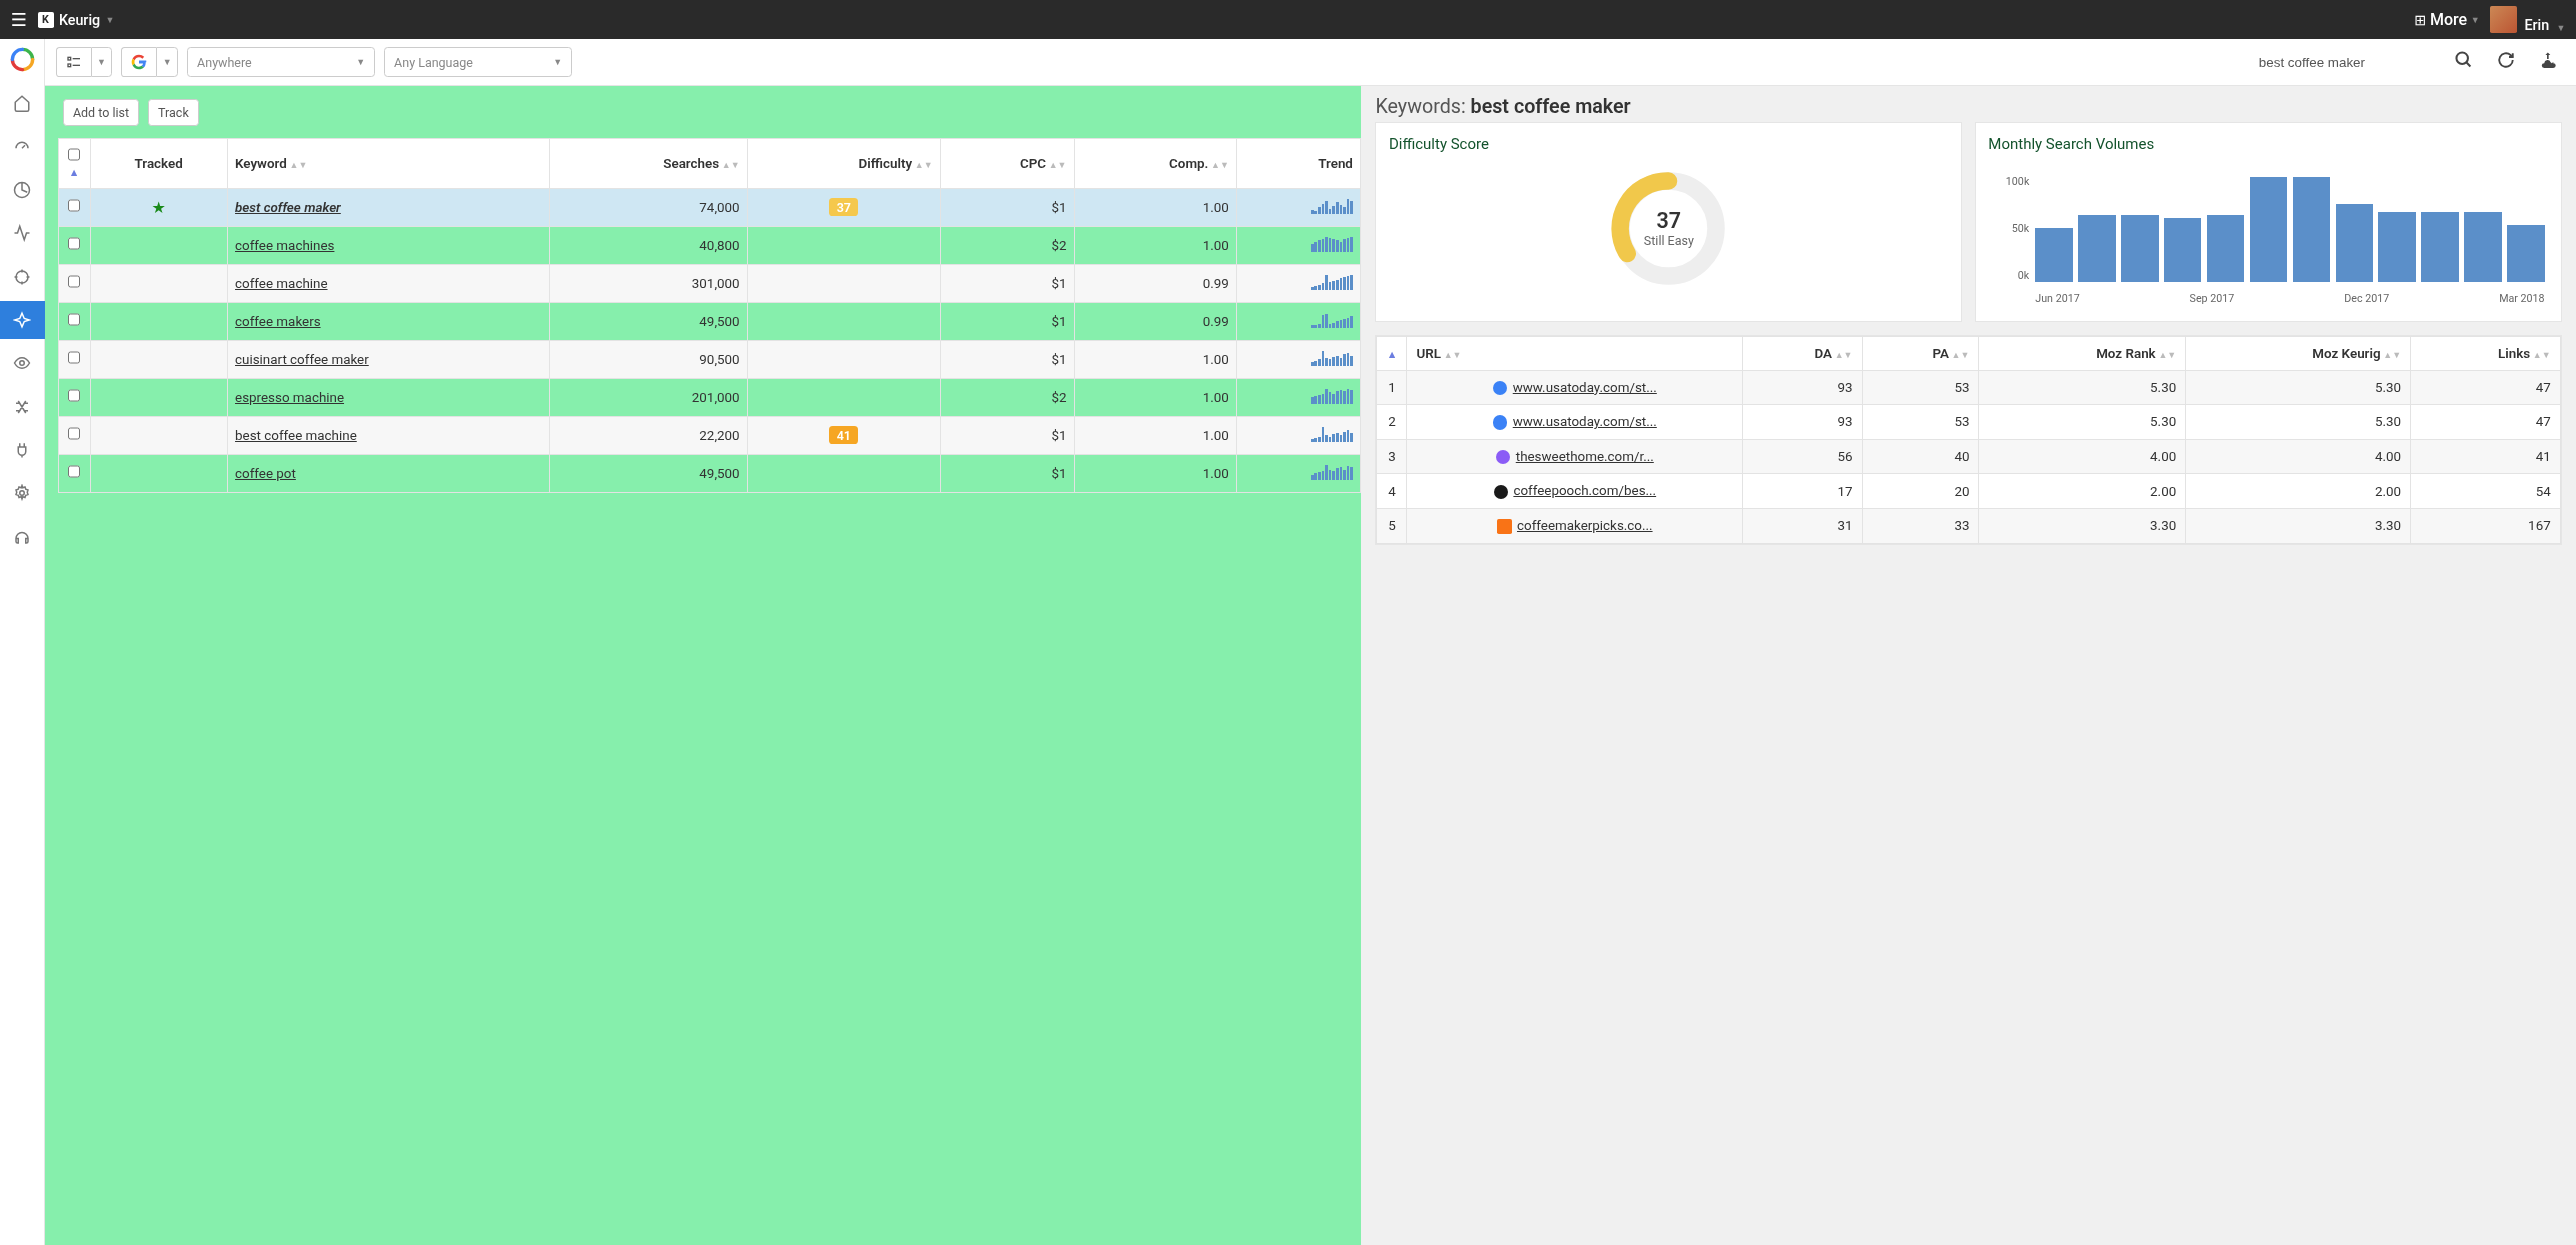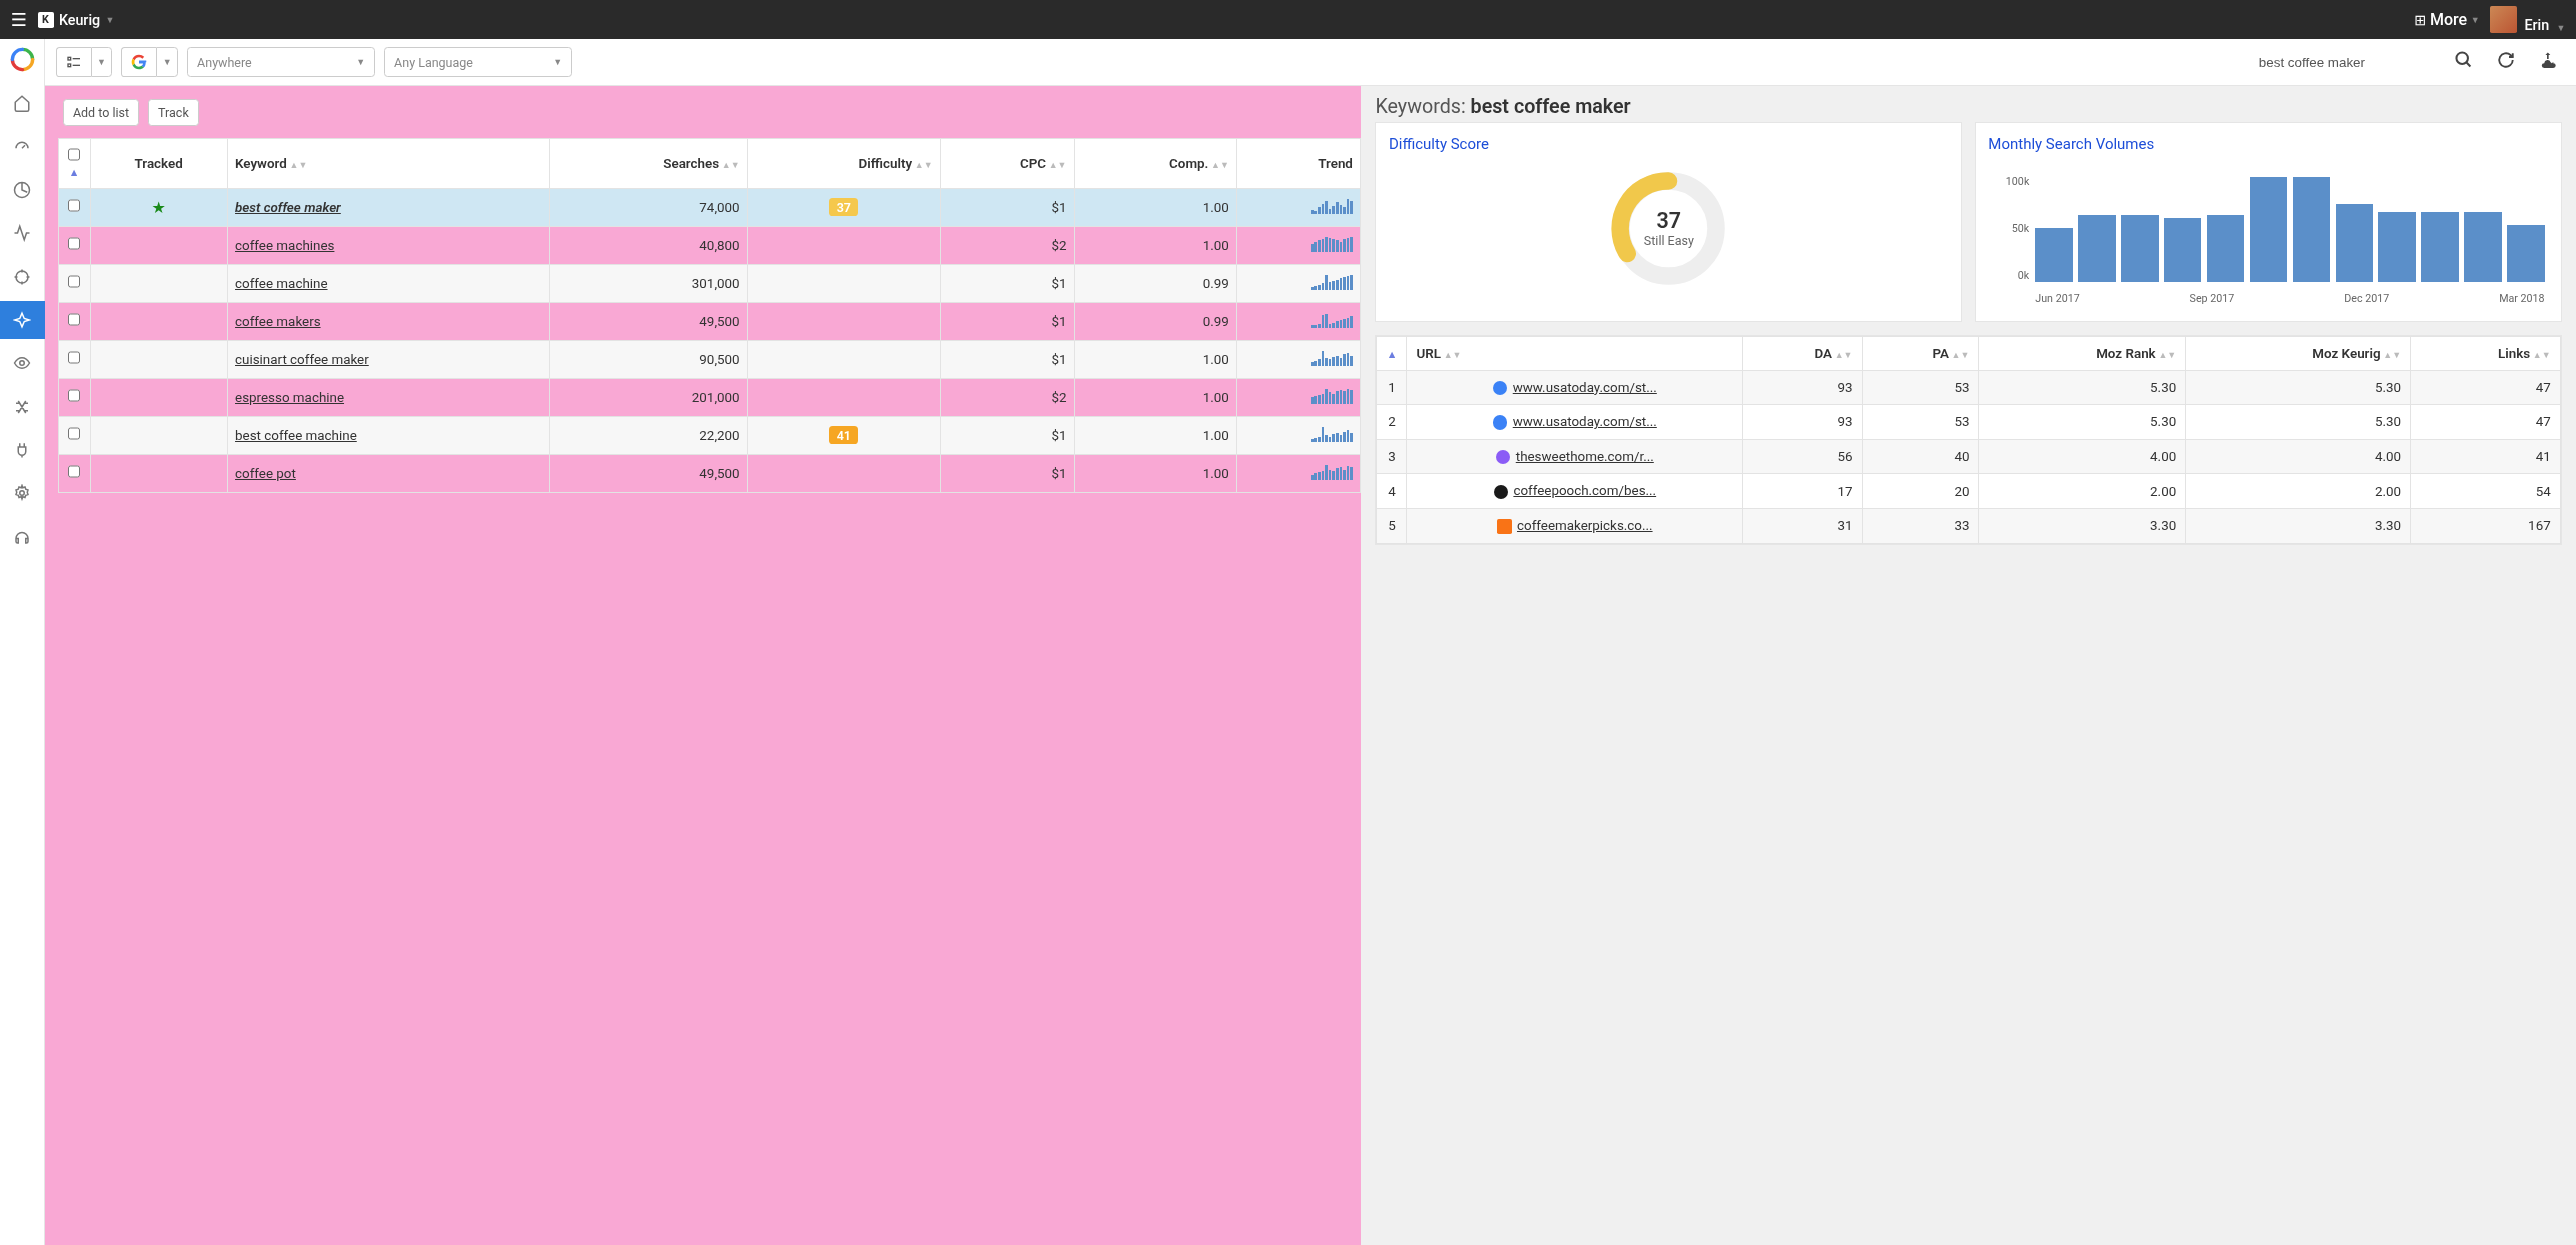--- a/index.html
+++ b/index.html
@@ -22,21 +22,21 @@
 .toolbar{height:47px;background:#fff;border-bottom:0.9px solid #e5e5e5;display:flex;align-items:center;padding:0 10.7px;gap:9px}
 .btn,.dd{border:0.9px solid #ccc;background:#fff;border-radius:3.6px;height:30px;display:flex;align-items:center;padding:0 9px;color:#555;cursor:pointer}
 .btn-split{display:flex}
 .btn-split .btn:first-child{border-radius:3.6px 0 0 3.6px;border-right:none}
 .btn-split .btn:last-child{border-radius:0 3.6px 3.6px 0;padding:0 5.4px}
 .dd{min-width:188px;justify-content:space-between;color:#888}
 .toolbar .sp{flex:1}
 .toolbar .search{border:none;outline:none;font-size:13.4px;color:#555;width:179px}
 .toolbar .ticon{font-size:18px;color:#555;cursor:pointer;padding:0 7.2px}
 .content{flex:1;display:flex;overflow:hidden;background:#f0f0f0;padding:0}
-.left{width:52%;background:#f9a8d4;display:flex;flex-direction:column;padding:12.5px 0 0 12.5px;overflow:hidden}
+.left{width:52%;background:#86efac;display:flex;flex-direction:column;padding:12.5px 0 0 12.5px;overflow:hidden}
 .left .actions{display:flex;gap:9px;margin-bottom:12.5px;margin-left:5.4px}
 .left .actions .btn{height:27px;font-size:12.5px;color:#555}
 table{width:100%;border-collapse:collapse;font-size:13.4px}
 th,td{border:0.9px solid #e3e3e3;padding:9px 7.2px;text-align:right}
 th{background:#fff;font-weight:600;color:#333;position:relative}
 th .sort{color:#bbb;font-size:9px;margin-left:2.7px}
 td.kw{text-align:left}
 td.kw a{color:#333;text-decoration:underline}
 tr.odd{background:#f7f7f7}
 tr.sel{background:#cfe7f3}
@@ -46,21 +46,21 @@
 .badge{background:#f6a623;color:#fff;border-radius:3.6px;padding:1.8px 7.2px;font-weight:600;font-size:12.5px}
 .badge.y{background:#f5c84c}
 .spark{display:inline-flex;align-items:flex-end;gap:0.9px;height:16px}
 .spark i{width:2.7px;background:#5b8fc9}
 .right{width:48%;padding:9px 14.3px;overflow:auto;background:#f0f0f0}
 .right h2{font-size:19.7px;font-weight:400;color:#555;margin-bottom:3.6px}
 .right h2 b{color:#333;font-weight:600}
 .right .meta{color:#666;font-size:12.5px;margin-bottom:10.7px}
 .cards{display:flex;gap:12.5px;margin-bottom:12.5px}
 .card{flex:1;background:#fff;border:0.9px solid #e5e5e5;padding:12.5px}
-.card h3{font-size:15px;font-weight:400;color:#1d4ed8;margin-bottom:12.5px}
+.card h3{font-size:15px;font-weight:400;color:#14532d;margin-bottom:12.5px}
 .donut{position:relative;width:125px;height:125px;margin:0 auto}
 .donut .center{position:absolute;inset:0;display:flex;flex-direction:column;align-items:center;justify-content:center}
 .donut .center .num{font-size:21.5px;font-weight:600;color:#333}
 .donut .center .lbl{font-size:12.5px;color:#666}
 .chart{position:relative;height:143px}
 .chart .ylabs{position:absolute;left:0;top:9px;bottom:27px;width:41px;display:flex;flex-direction:column;justify-content:space-between;font-size:10.7px;color:#666;text-align:right}
 .chart .bars{position:absolute;left:47px;right:3.6px;top:9px;bottom:27px;display:flex;align-items:flex-end;gap:5.4px}
 .chart .bars i{flex:1;background:#5b8fc9}
 .chart .xlabs{position:absolute;left:47px;right:3.6px;bottom:3.6px;display:flex;justify-content:space-between;font-size:10.7px;color:#666}
 .rtable{background:#fff;border:0.9px solid #e5e5e5}

